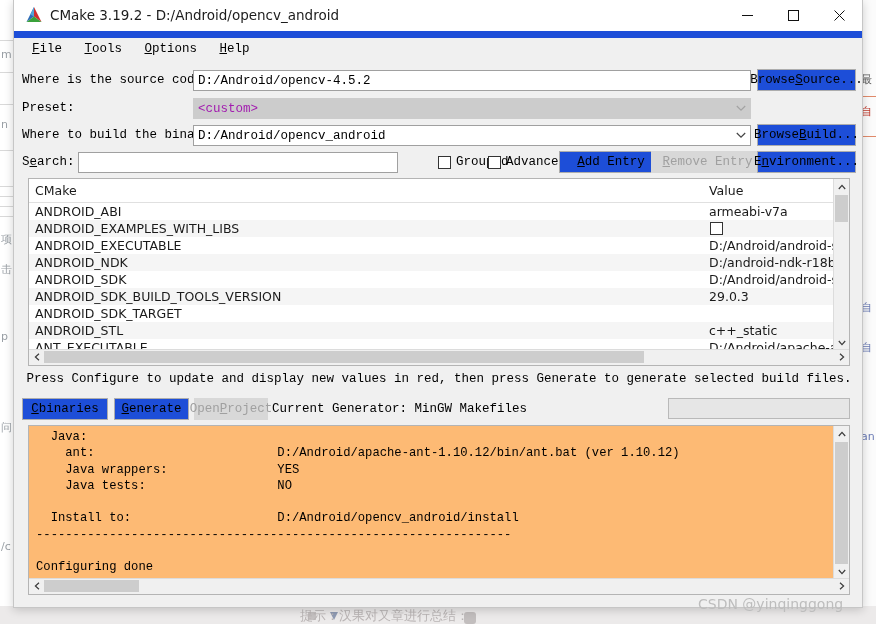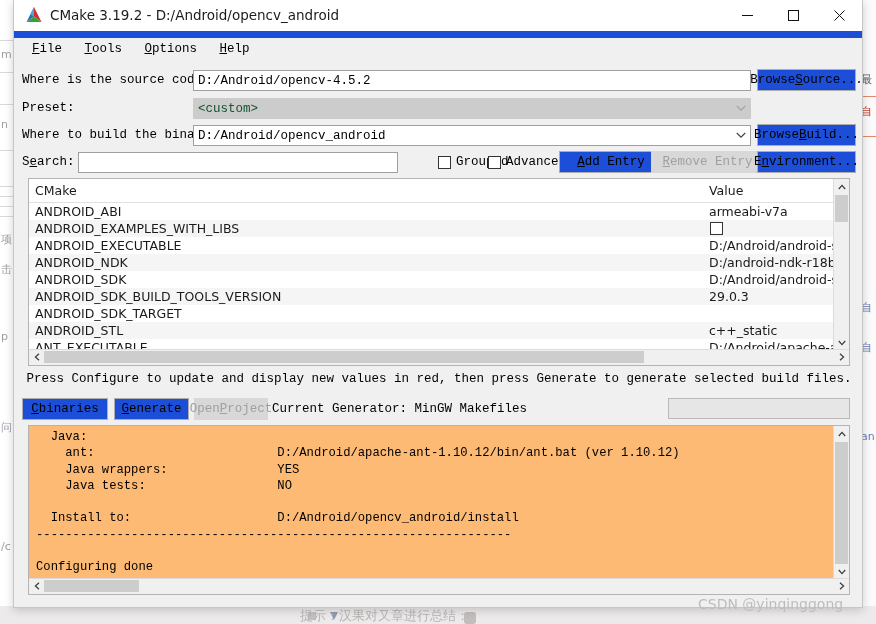--- a/index.html
+++ b/index.html
@@ -166,21 +166,21 @@
     border: 1px solid #a0a0a0;
     font-size: 12.5px;
     font-family: "Liberation Mono", monospace;
     color: #000;
     padding: 2px 4px;
     outline: none;
   }
   .ftext.disabled {
     background: #cccccc;
     border: 1px solid #cccccc;
-    color: #14532d;
+    color: #a21caf;
   }
   .combo-arrow {
     position: absolute;
     width: 16px; height: 19px;
     display: flex;
     align-items: center;
     justify-content: center;
     cursor: default;
   }
   .btn {

